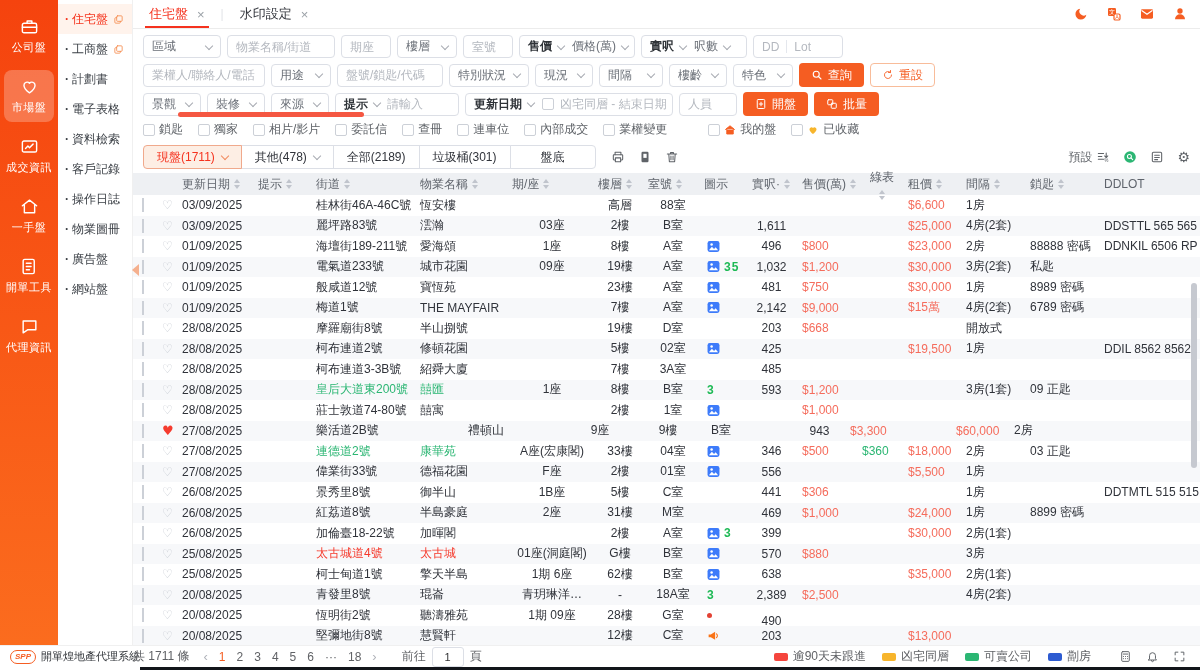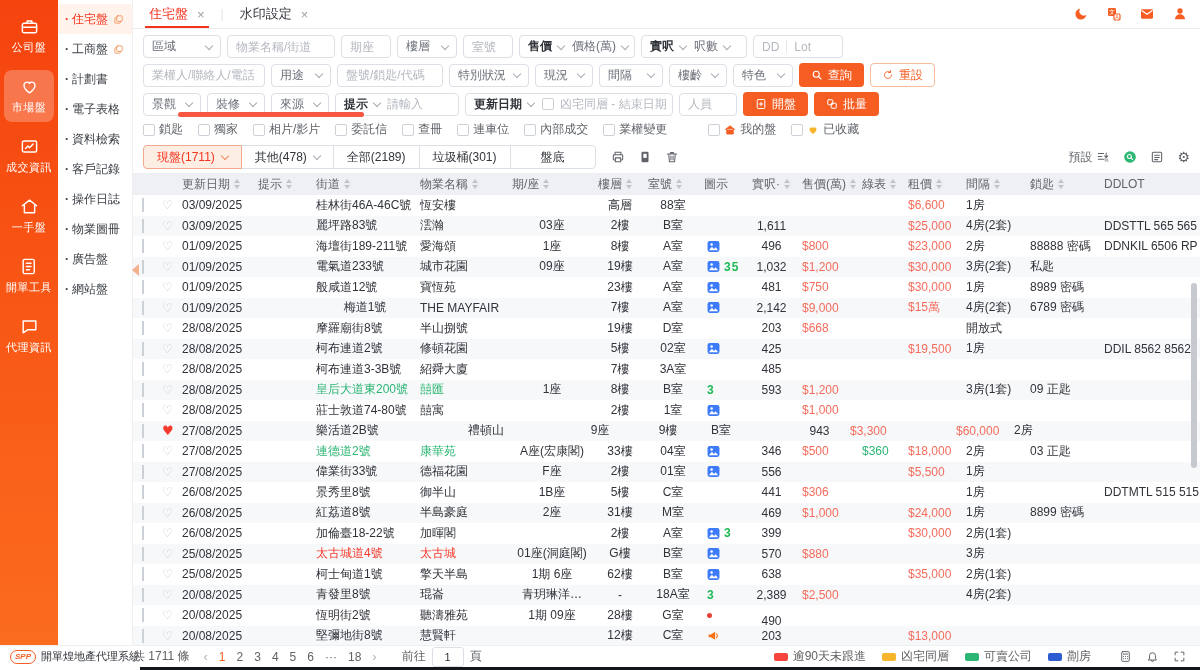--- a/index.html
+++ b/index.html
@@ -591,21 +591,21 @@
             <i class="dn"></i>
           </span>
         </div>
         <div class="th" style="width: 60px;">
           <span>售價(萬)</span>
           <span class="sorts">
             <i class="up"></i>
             <i class="dn"></i>
           </span>
         </div>
-        <div class="th" style="width: 46px;">
+        <div class="th" style="width: 46px; flex-direction: column;">
           <span>綠表</span>
           <span class="sorts">
             <i class="up"></i>
             <i class="dn"></i>
           </span>
         </div>
         <div class="th" style="width: 58px;">
           <span>租價</span>
           <span class="sorts">
             <i class="up"></i>
@@ -749,21 +749,21 @@
           <div class="td price" style="width: 58px;">$30,000</div>
           <div class="td" style="width: 64px;">1房</div>
           <div class="td" style="width: 74px;">8989 密碼</div>
           <div class="td" style="width: 99px;"></div>
         </div>
         <div class="tr">
           <div class="td" style="width: 26px; padding-left: 9px;"><span class="cbbox"></span></div>
           <div class="td" style="width: 20px;"><span class="heart">♡</span></div>
           <div class="td" style="width: 76px;">01/09/2025</div>
           <div class="td tipc" style="width: 58px;"></div>
-          <div class="td" style="width: 104px; text-align: center;">梅道1號</div>
+          <div class="td" style="width: 104px;">梅道1號</div>
           <div class="td" style="width: 92px;">THE MAYFAIR</div>
           <div class="td ctr" style="width: 86px;"></div>
           <div class="td ctr" style="width: 50px;">7樓</div>
           <div class="td ctr" style="width: 56px;">A室</div>
           <div class="td icell" style="width: 48px;">
             <span class="icon i13">
               <svg viewBox="0 0 24 24" fill="none" stroke="currentColor" stroke-width="1.8" stroke-linecap="round" stroke-linejoin="round">
                 <rect x="1" y="2" width="22" height="20" rx="4" fill="#3d7bfa" stroke="none"></rect>
                 <circle cx="8.5" cy="8.5" r="2.3" fill="#fff" stroke="none"></circle>
                 <path d="M3.5 19l5.5-6.5 4 4 3-3 4.5 5.5z" fill="#fff" stroke="none"></path>

